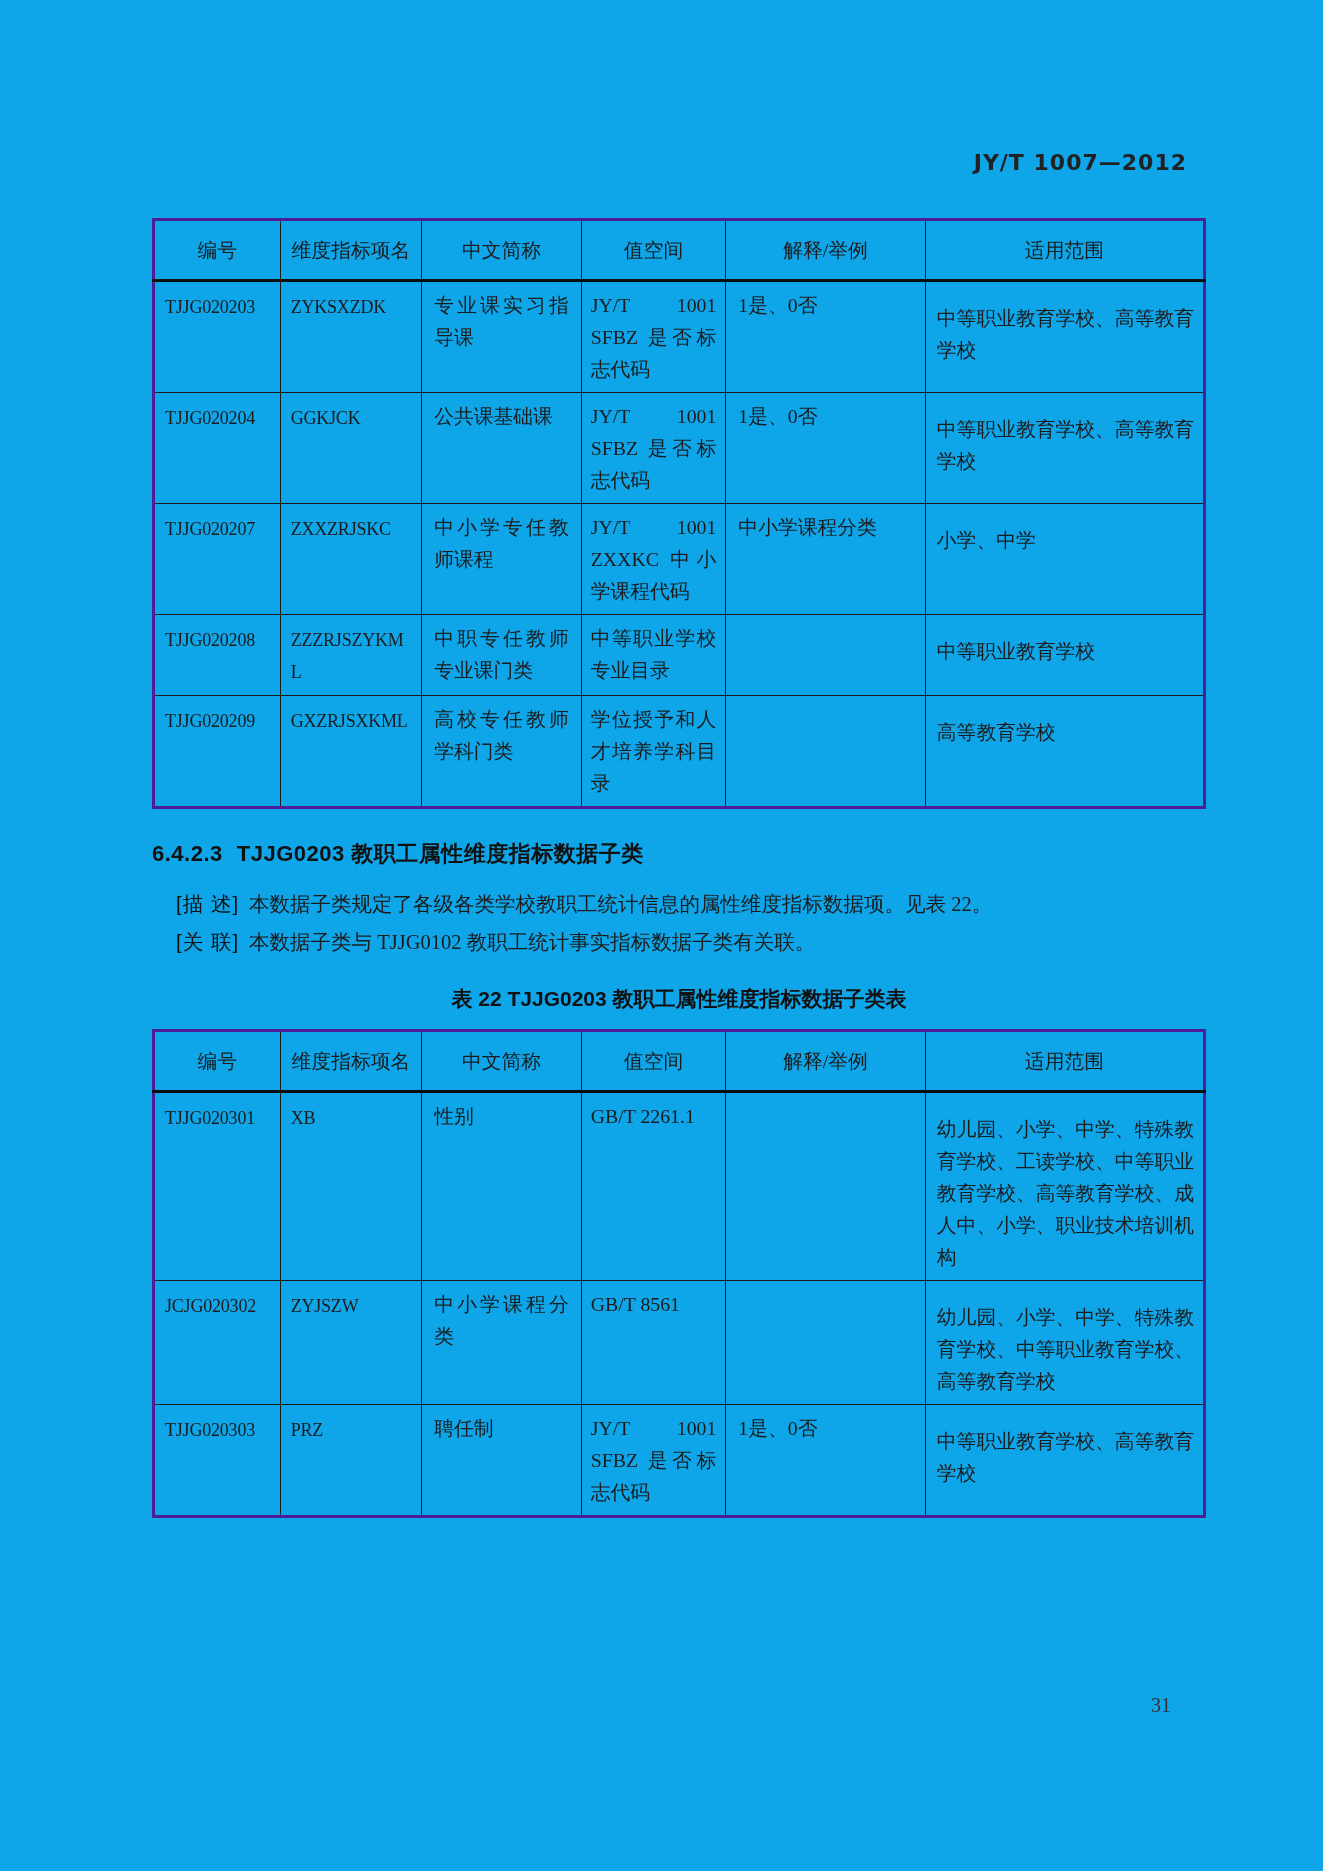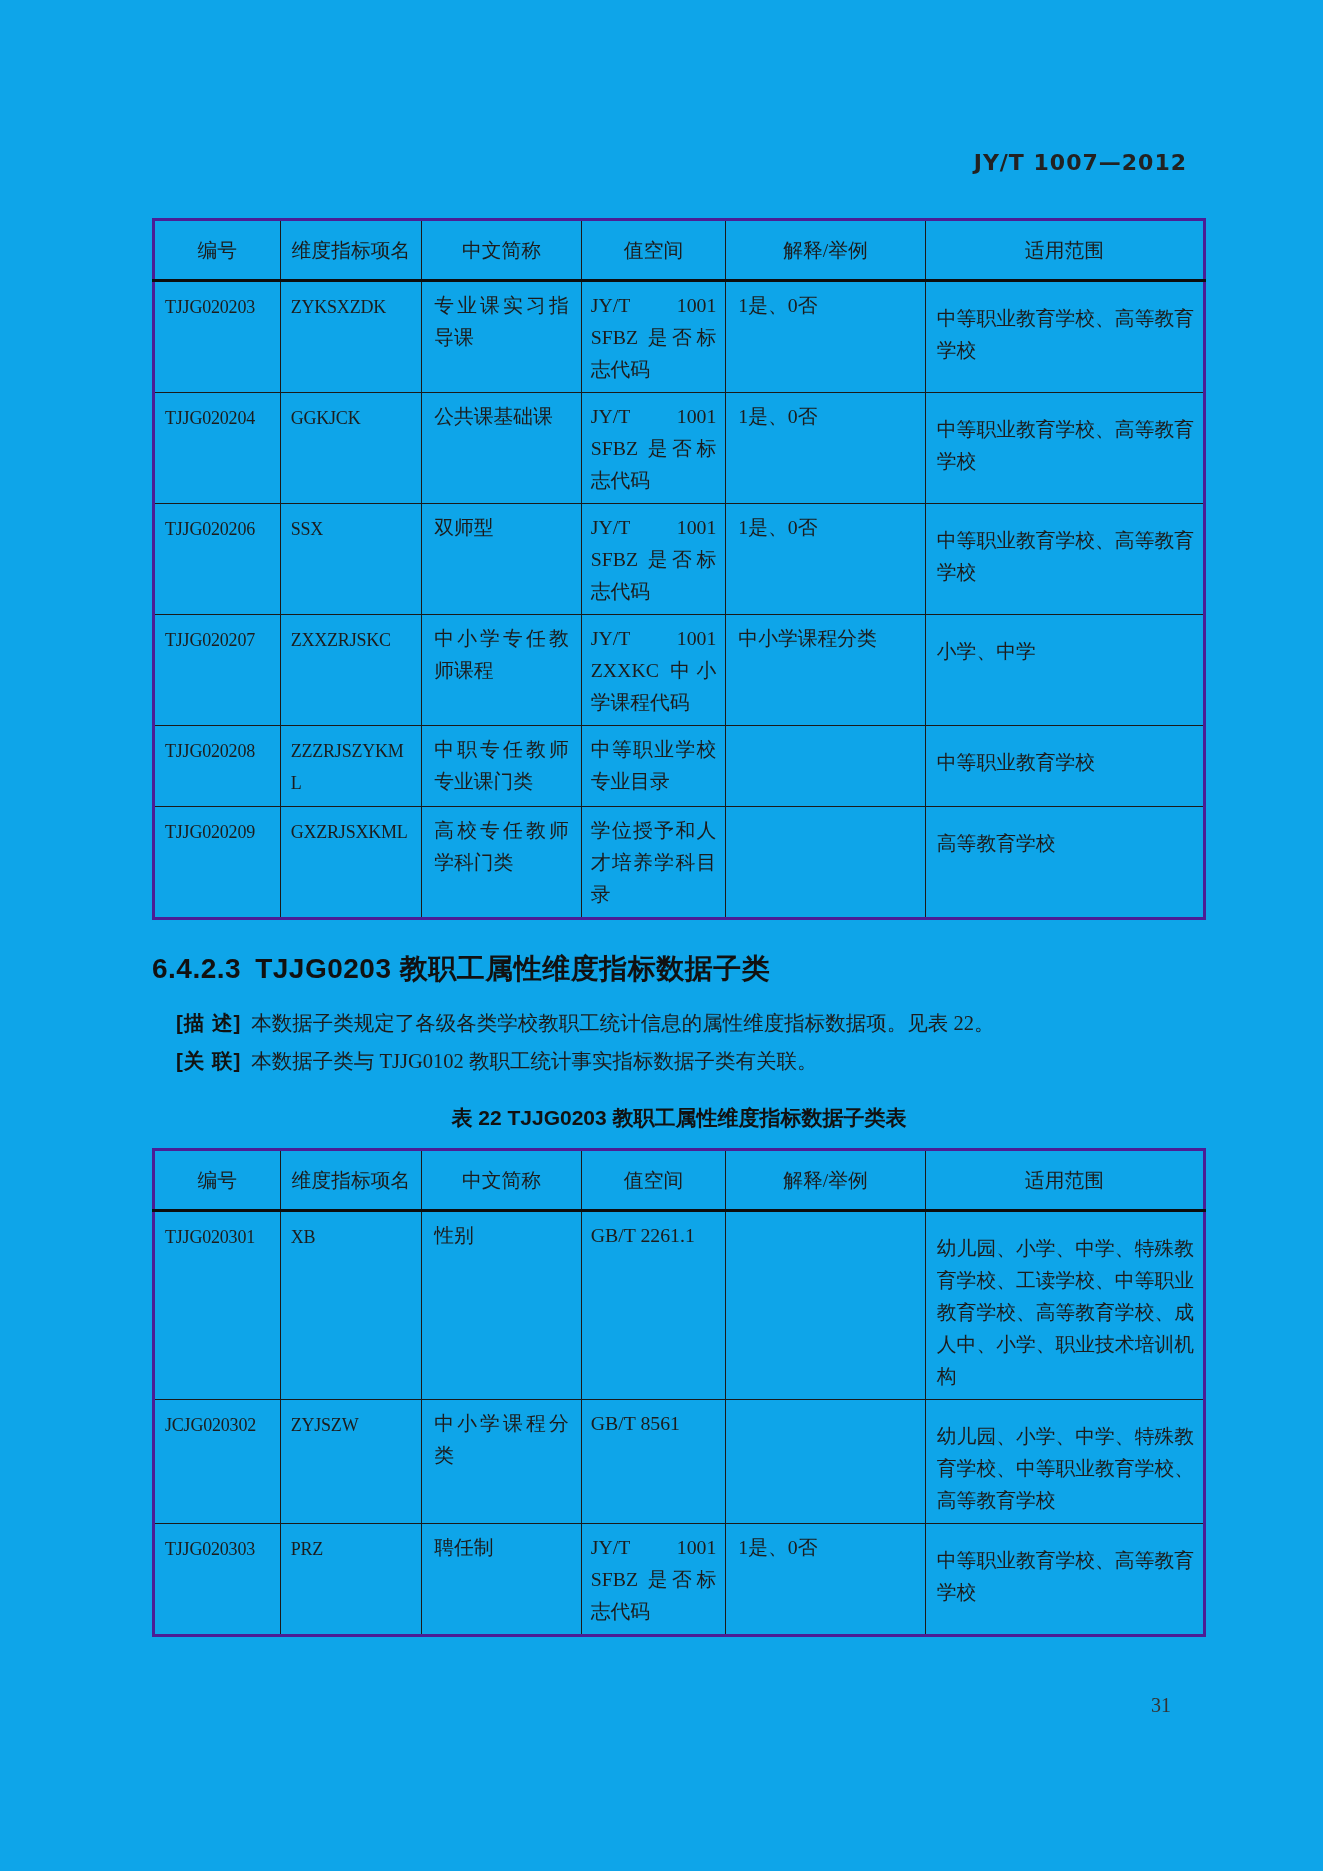--- a/index.html
+++ b/index.html
@@ -75,36 +75,36 @@
   .c0 { width: 12.05%; }
   .c1 { width: 13.47%; }
   .c2 { width: 15.18%; }
   .c3 { width: 13.76%; }
   .c4 { width: 18.98%; }
   .c5 { width: 26.56%; }
   .section-heading {
     margin: 30px 0 0 0;
     font-family: "Liberation Sans", "DejaVu Sans", sans-serif;
     font-weight: bold;
-    font-size: 28px;
+    font-size: 22px;
     color: #111;
     letter-spacing: 0.5px;
   }
   .section-heading .h-num { margin-right: 14px; }
   .para {
     margin: 0;
     padding-left: 24px;
     font-size: 20.5px;
     line-height: 37px;
     color: #1c1c1c;
   }
   .para.first { margin-top: 16px; }
   .para .label {
     font-family: "Liberation Sans", "DejaVu Sans", sans-serif;
-    font-weight: bold;
+    font-weight: normal;
     color: #111;
     margin-right: 10px;
     letter-spacing: 1px;
   }
   .table-caption {
     margin: 24px 0 16px 0;
     text-align: center;
     font-family: "Liberation Sans", "DejaVu Sans", sans-serif;
     font-weight: bold;
     font-size: 21px;
@@ -157,28 +157,20 @@
           </tr>
           <tr>
             <td class="col-0">TJJG020204</td>
             <td class="col-1">GGKJCK</td>
             <td class="col-2">公共课基础课</td>
             <td class="col-3">JY/T 1001 SFBZ 是否标志代码</td>
             <td class="col-4">1是、0否</td>
             <td class="col-5">中等职业教育学校、高等教育学校</td>
           </tr>
           <tr>
-            <td class="col-0">TJJG020206</td>
-            <td class="col-1">SSX</td>
-            <td class="col-2">双师型</td>
-            <td class="col-3">JY/T 1001 SFBZ 是否标志代码</td>
-            <td class="col-4">1是、0否</td>
-            <td class="col-5">中等职业教育学校、高等教育学校</td>
-          </tr>
-          <tr>
             <td class="col-0">TJJG020207</td>
             <td class="col-1">ZXXZRJSKC</td>
             <td class="col-2">中小学专任教师课程</td>
             <td class="col-3">JY/T 1001 ZXXKC 中小学课程代码</td>
             <td class="col-4">中小学课程分类</td>
             <td class="col-5">小学、中学</td>
           </tr>
           <tr>
             <td class="col-0">TJJG020208</td>
             <td class="col-1">ZZZRJSZYKML</td>

